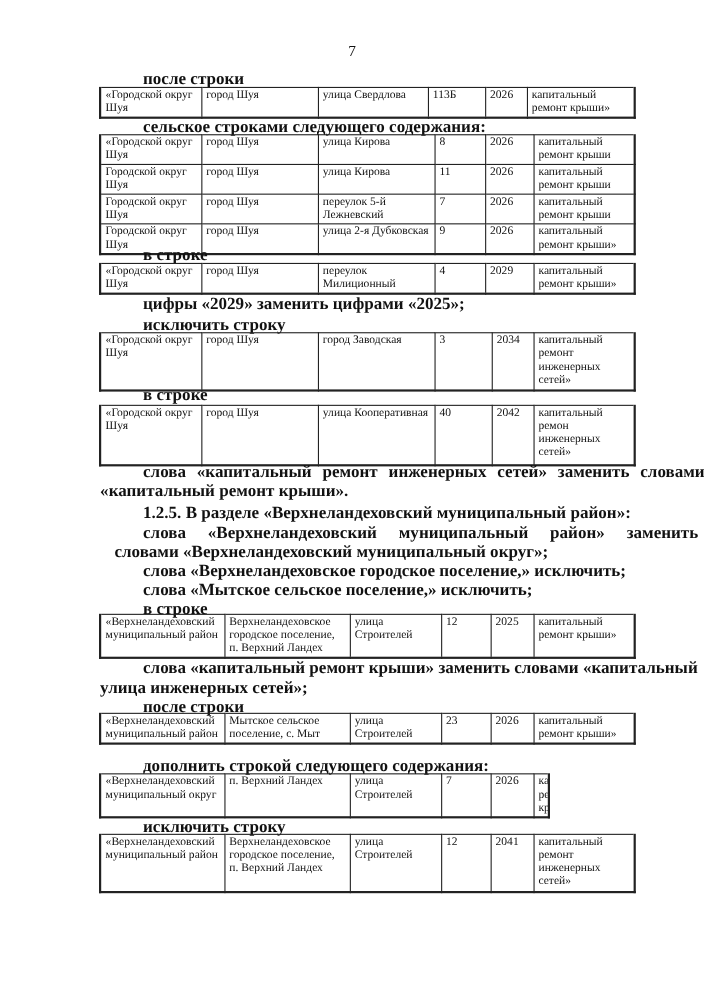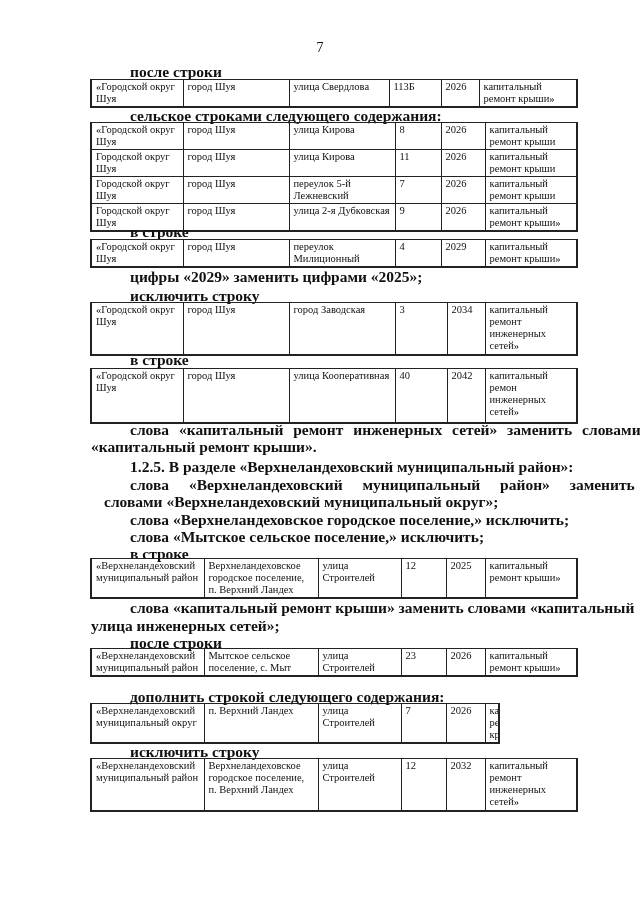--- a/index.html
+++ b/index.html
@@ -241,17 +241,17 @@
       <col style="width:45px">
       <col style="width:39px">
       <col>
     </colgroup>
   <tbody>
       <tr>
     <td>«Верхнеландеховский муниципальный район</td>
     <td>Верхнеландеховское городское поселение, п. Верхний Ландех</td>
     <td>улица Строителей</td>
     <td class="c">12</td>
-    <td class="c">2032</td>
+    <td class="c">2041</td>
     <td style="padding-bottom:2px;">капитальный ремонт инженерных сетей»</td>
   </tr>
 </tbody>
   </table>
 
 </body></html>

